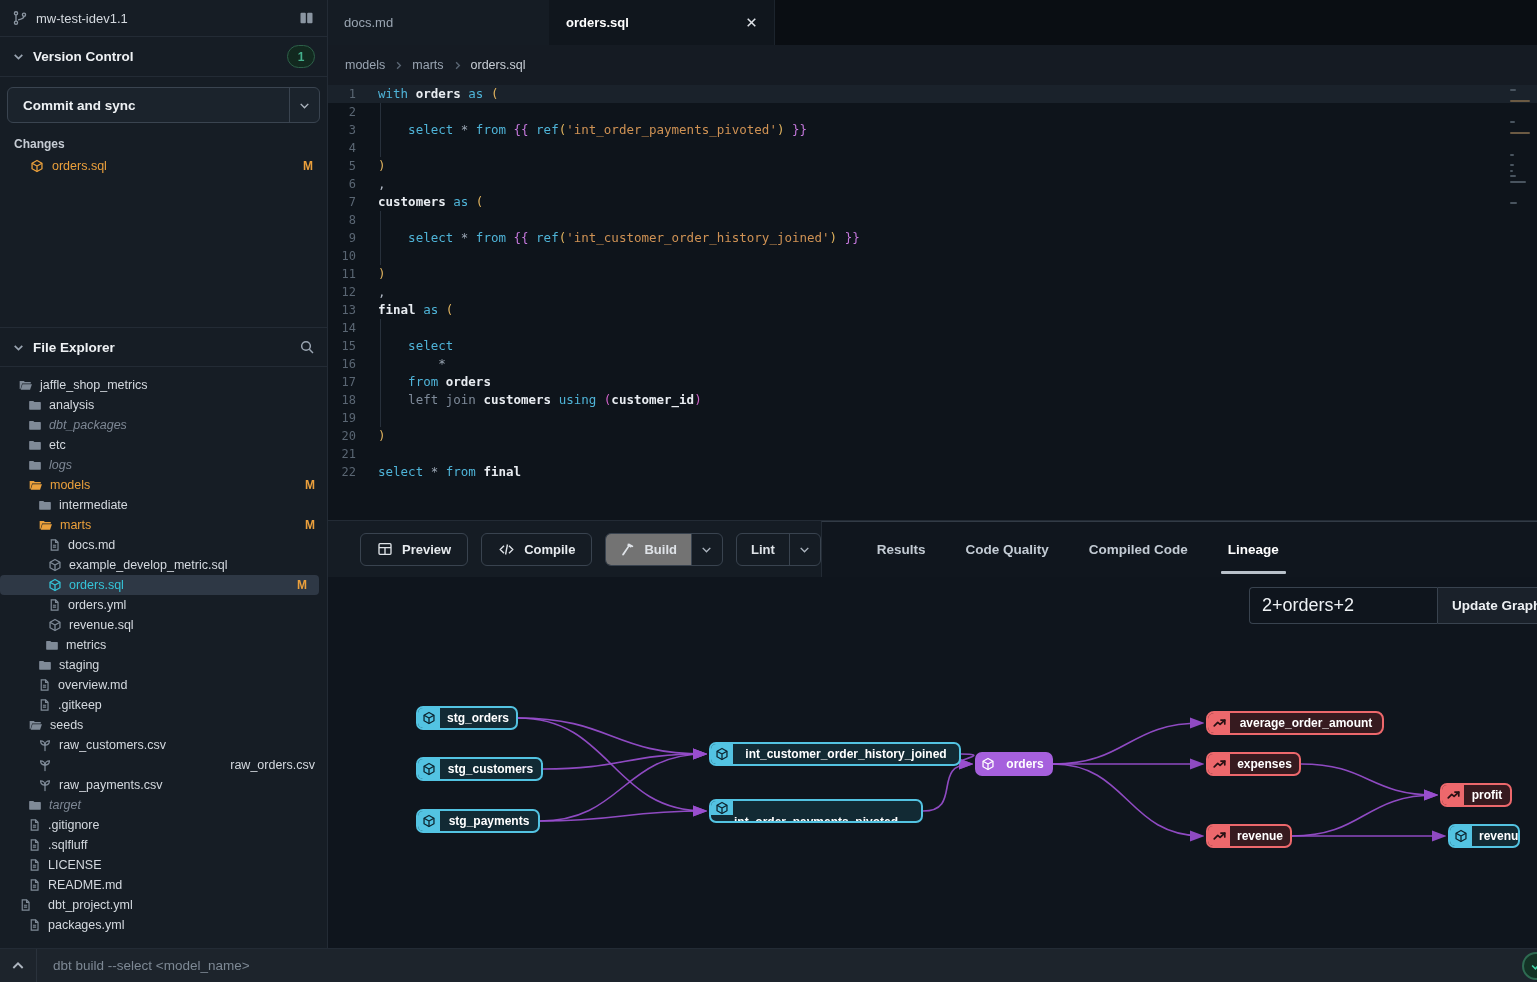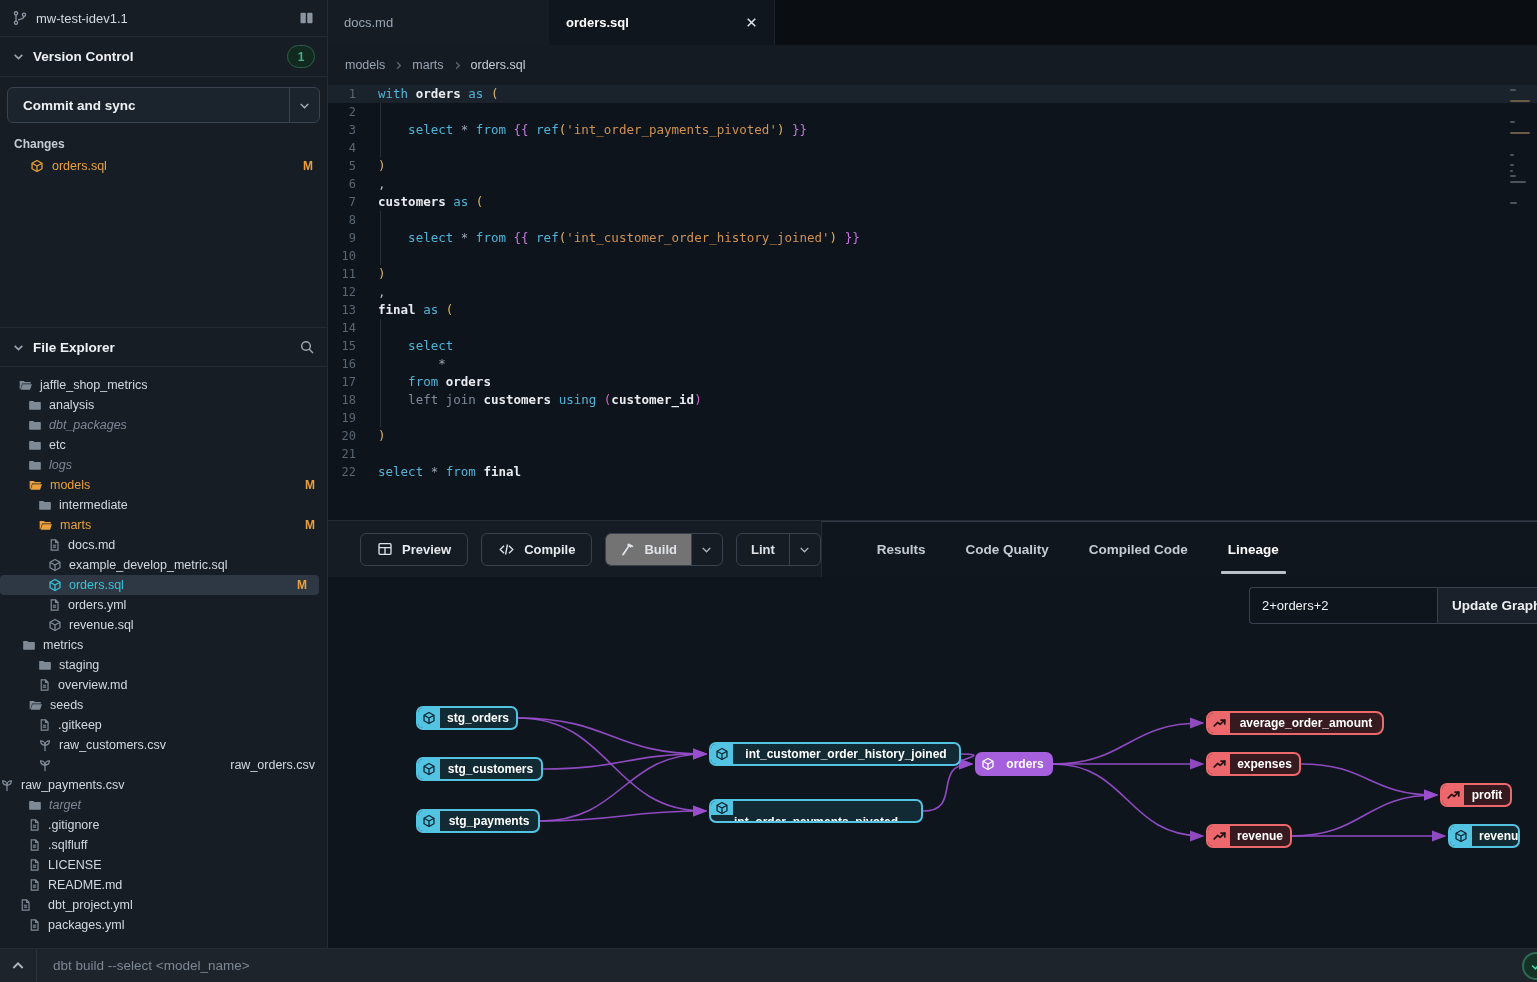--- a/index.html
+++ b/index.html
@@ -87,21 +87,21 @@
   .ptabs{flex:1;display:flex;align-items:center;gap:40px;padding-left:55px;background:#10161e;
     border-left:1px solid var(--border-soft);border-top:1px solid #323b46}
   .ptab{position:relative;font-size:13.5px;color:#c3cbd4;font-weight:600;height:100%;display:flex;align-items:center;cursor:pointer}
   .ptab.active{color:#fff;font-weight:700}
   .ptab.active::after{content:"";position:absolute;left:-7px;right:-7px;bottom:3px;height:3px;background:#b9c1ca;border-radius:1px}
 
   
   .lineage{position:absolute;left:328px;top:577px;width:1209px;height:371px;background:var(--bg-lineage);overflow:hidden}
   .lin-controls{position:absolute;top:10px;right:-33px;display:flex;z-index:5}
   .sel-input{width:188px;height:37px;background:#0f151d;border:1px solid #39434f;border-right:none;border-radius:4px 0 0 4px;
-    color:#eef1f4;font-size:13px;padding:0 12px;font-family:"Liberation Sans",sans-serif;outline:none}
+    color:#eef1f4;font-size:18px;padding:0 12px;font-family:"Liberation Sans",sans-serif;outline:none}
   .upd-btn{width:133px;height:37px;background:#1a212a;border:1px solid #39434f;border-radius:0 4px 4px 0;
     color:#eef1f4;font-size:13.5px;font-weight:600;text-align:left;padding:0 14px;cursor:pointer;white-space:nowrap}
   .edges-svg{position:absolute;left:0;top:0}
   .lnode{position:absolute;height:24px;display:flex;align-items:stretch;border-radius:7px;border:2px solid;overflow:hidden;cursor:pointer}
   .nicon{width:22px;display:flex;align-items:center;justify-content:center;flex:0 0 auto}
   .nlabel{flex:1;display:flex;align-items:center;justify-content:center;color:#fff;font-weight:700;font-size:12px;
     padding:0 7px;white-space:nowrap}
   .n-teal{border-color:var(--teal);background:#122a34}.n-teal .nicon{background:var(--teal);color:#0c2530}
   .n-purple{border-color:var(--purple);background:var(--purple)}.n-purple .nicon{background:var(--purple);color:#fff}
   .n-red{border-color:var(--red);background:#361a1f}.n-red .nicon{background:var(--red);color:#2a1114}
@@ -303,21 +303,21 @@
         </div>
         <div class="tree-row" style="padding-left: 48px;">
           <span class="ticon">
             <svg width="14" height="14" viewBox="0 0 24 24" fill="none" stroke="currentColor" stroke-width="2.2" stroke-linejoin="round">
               <path d="M12 2.5l8.5 4.7v9.6L12 21.5l-8.5-4.7V7.2z"></path>
               <path d="M3.5 7.2L12 12l8.5-4.8M12 12v9.5"></path>
             </svg>
           </span>
           <span class="tlabel">revenue.sql</span>
         </div>
-        <div class="tree-row" style="padding-left: 22px;">
+        <div class="tree-row" style="padding-left: 45px;">
           <span class="ticon">
             <svg width="14" height="14" viewBox="0 0 24 24" fill="currentColor">
               <path d="M3 5h6l2 2h10a1 1 0 0 1 1 1v11a1 1 0 0 1-1 1H3a1 1 0 0 1-1-1V6a1 1 0 0 1 1-1z"></path>
             </svg>
           </span>
           <span class="tlabel">metrics</span>
         </div>
         <div class="tree-row" style="padding-left: 38px;">
           <span class="ticon">
             <svg width="14" height="14" viewBox="0 0 24 24" fill="currentColor">
@@ -328,39 +328,39 @@
         </div>
         <div class="tree-row" style="padding-left: 38px;">
           <span class="ticon">
             <svg width="13" height="14" viewBox="0 0 24 24" fill="none" stroke="currentColor" stroke-width="2.2">
               <path d="M6 2.5h8l4.5 4.5v14.5H6z"></path>
               <path d="M14 2.5V7h4.5"></path>
               <path d="M9 12.5h6M9 16h6"></path>
             </svg>
           </span>
           <span class="tlabel">overview.md</span>
+        </div>
+        <div class="tree-row" style="padding-left: 38px;">
+          <span class="ticon">
+            <svg width="13" height="14" viewBox="0 0 24 24" fill="none" stroke="currentColor" stroke-width="2.2">
+              <path d="M6 2.5h8l4.5 4.5v14.5H6z"></path>
+              <path d="M14 2.5V7h4.5"></path>
+              <path d="M9 12.5h6M9 16h6"></path>
+            </svg>
+          </span>
+          <span class="tlabel">.gitkeep</span>
         </div>
         <div class="tree-row" style="padding-left: 28px;">
           <span class="ticon">
             <svg width="15" height="14" viewBox="0 0 24 24" fill="currentColor">
               <path d="M2 5h7l2 2h10v2.5H6.2L3.4 19H2z"></path>
               <path d="M6.8 10.5H23L19.8 20H3.8z"></path>
             </svg>
           </span>
           <span class="tlabel">seeds</span>
-        </div>
-        <div class="tree-row" style="padding-left: 38px;">
-          <span class="ticon">
-            <svg width="13" height="14" viewBox="0 0 24 24" fill="none" stroke="currentColor" stroke-width="2.2">
-              <path d="M6 2.5h8l4.5 4.5v14.5H6z"></path>
-              <path d="M14 2.5V7h4.5"></path>
-              <path d="M9 12.5h6M9 16h6"></path>
-            </svg>
-          </span>
-          <span class="tlabel">.gitkeep</span>
         </div>
         <div class="tree-row" style="padding-left: 38px;">
           <span class="ticon">
             <svg width="14" height="14" viewBox="0 0 24 24" fill="none" stroke="currentColor" stroke-width="2.2" stroke-linecap="round">
               <path d="M12 21.5V12"></path>
               <path d="M12 12C12 7.5 8.5 5 4.5 5c0 4.5 3.5 7 7.5 7z"></path>
               <path d="M12 12c0-4.5 3.5-7 7.5-7 0 4.5-3.5 7-7.5 7z"></path>
             </svg>
           </span>
           <span class="tlabel">raw_customers.csv</span>
@@ -368,21 +368,21 @@
         <div class="tree-row" style="padding-left: 38px; justify-content: space-between;">
           <span class="ticon">
             <svg width="14" height="14" viewBox="0 0 24 24" fill="none" stroke="currentColor" stroke-width="2.2" stroke-linecap="round">
               <path d="M12 21.5V12"></path>
               <path d="M12 12C12 7.5 8.5 5 4.5 5c0 4.5 3.5 7 7.5 7z"></path>
               <path d="M12 12c0-4.5 3.5-7 7.5-7 0 4.5-3.5 7-7.5 7z"></path>
             </svg>
           </span>
           <span class="tlabel">raw_orders.csv</span>
         </div>
-        <div class="tree-row" style="">
+        <div class="tree-row" style="padding-left: 38px;">
           <span class="ticon">
             <svg width="14" height="14" viewBox="0 0 24 24" fill="none" stroke="currentColor" stroke-width="2.2" stroke-linecap="round">
               <path d="M12 21.5V12"></path>
               <path d="M12 12C12 7.5 8.5 5 4.5 5c0 4.5 3.5 7 7.5 7z"></path>
               <path d="M12 12c0-4.5 3.5-7 7.5-7 0 4.5-3.5 7-7.5 7z"></path>
             </svg>
           </span>
           <span class="tlabel">raw_payments.csv</span>
         </div>
         <div class="tree-row" style="padding-left: 28px;">

